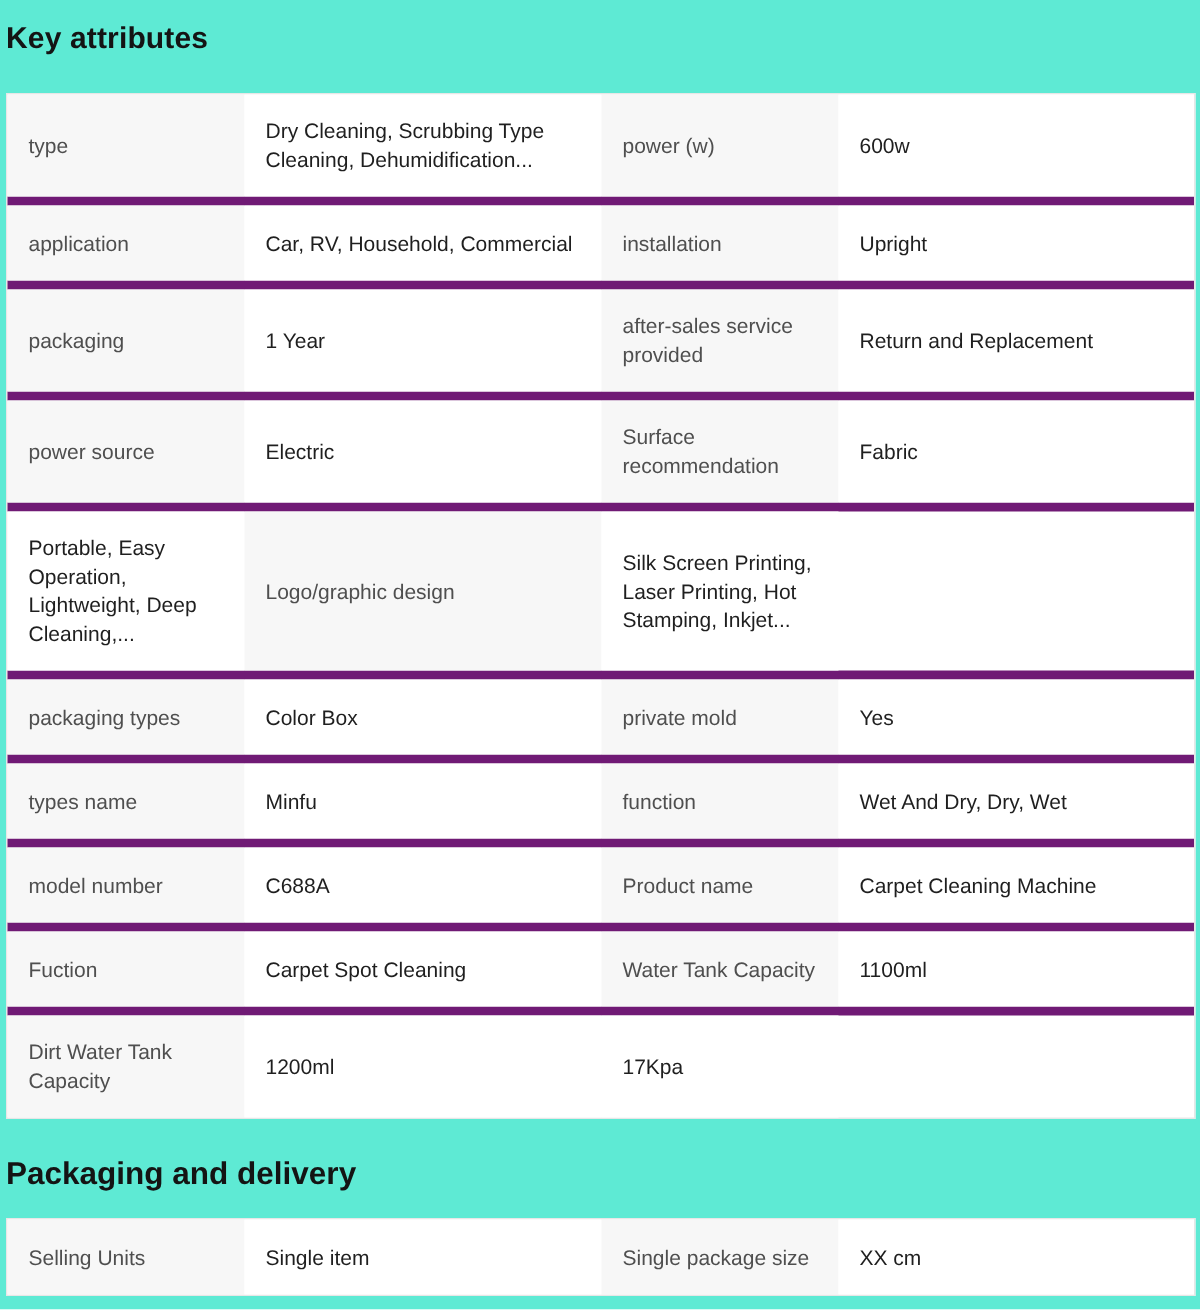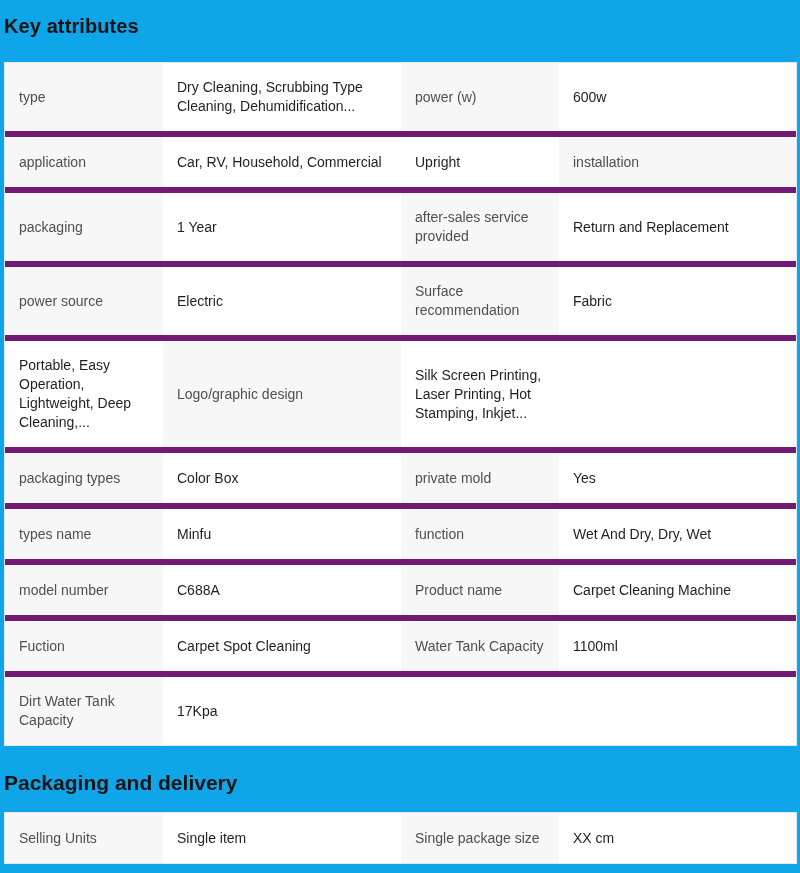--- a/index.html
+++ b/index.html
@@ -5,21 +5,21 @@
   * { box-sizing: border-box; margin: 0; padding: 0; }
   html, body {
     background: #ffffff;
     font-family: "Liberation Sans", "DejaVu Sans", sans-serif;
     color: #1f1f1f;
   }
   .page {
     width: 800px;
     height: 873px;
     padding: 15px 3px 0 4px;
-    background: #0ea5e9;
+    background: #5eead4;
     overflow: hidden;
   }
   .section-title-lg {
     font-size: 20px;
     font-weight: 700;
     color: #141414;
     letter-spacing: 0.1px;
     margin-bottom: 24px;
     padding-left: 0;
   }
@@ -70,22 +70,22 @@
   <div class="attr-row">
     <div class="cell cell-label">type</div>
     <div class="cell cell-value">Dry Cleaning, Scrubbing Type Cleaning, Dehumidification...</div>
     <div class="cell cell-label">power (w)</div>
     <div class="cell cell-value">600w</div>
   </div>
 
   <div class="attr-row">
     <div class="cell cell-label">application</div>
     <div class="cell cell-value">Car, RV, Household, Commercial</div>
+    <div class="cell cell-label">installation</div>
     <div class="cell cell-value">Upright</div>
-    <div class="cell cell-label">installation</div>
   </div>
 
   <div class="attr-row">
     <div class="cell cell-label">packaging</div>
     <div class="cell cell-value">1 Year</div>
     <div class="cell cell-label">after-sales service provided</div>
     <div class="cell cell-value">Return and Replacement</div>
   </div>
 
   <div class="attr-row">
@@ -125,20 +125,21 @@
 
   <div class="attr-row">
     <div class="cell cell-label">Fuction</div>
     <div class="cell cell-value">Carpet Spot Cleaning</div>
     <div class="cell cell-label">Water Tank Capacity</div>
     <div class="cell cell-value">1100ml</div>
   </div>
 
   <div class="attr-row">
     <div class="cell cell-label">Dirt Water Tank Capacity</div>
+    <div class="cell cell-value">1200ml</div>
     <div class="cell cell-value">17Kpa</div>
   </div>
 </div>
 
   <h3 class="section-title-sm">Packaging and delivery</h3>
 
   <div class="attr-table">
   <div class="attr-row">
     <div class="cell cell-label">Selling Units</div>
     <div class="cell cell-value">Single item</div>

